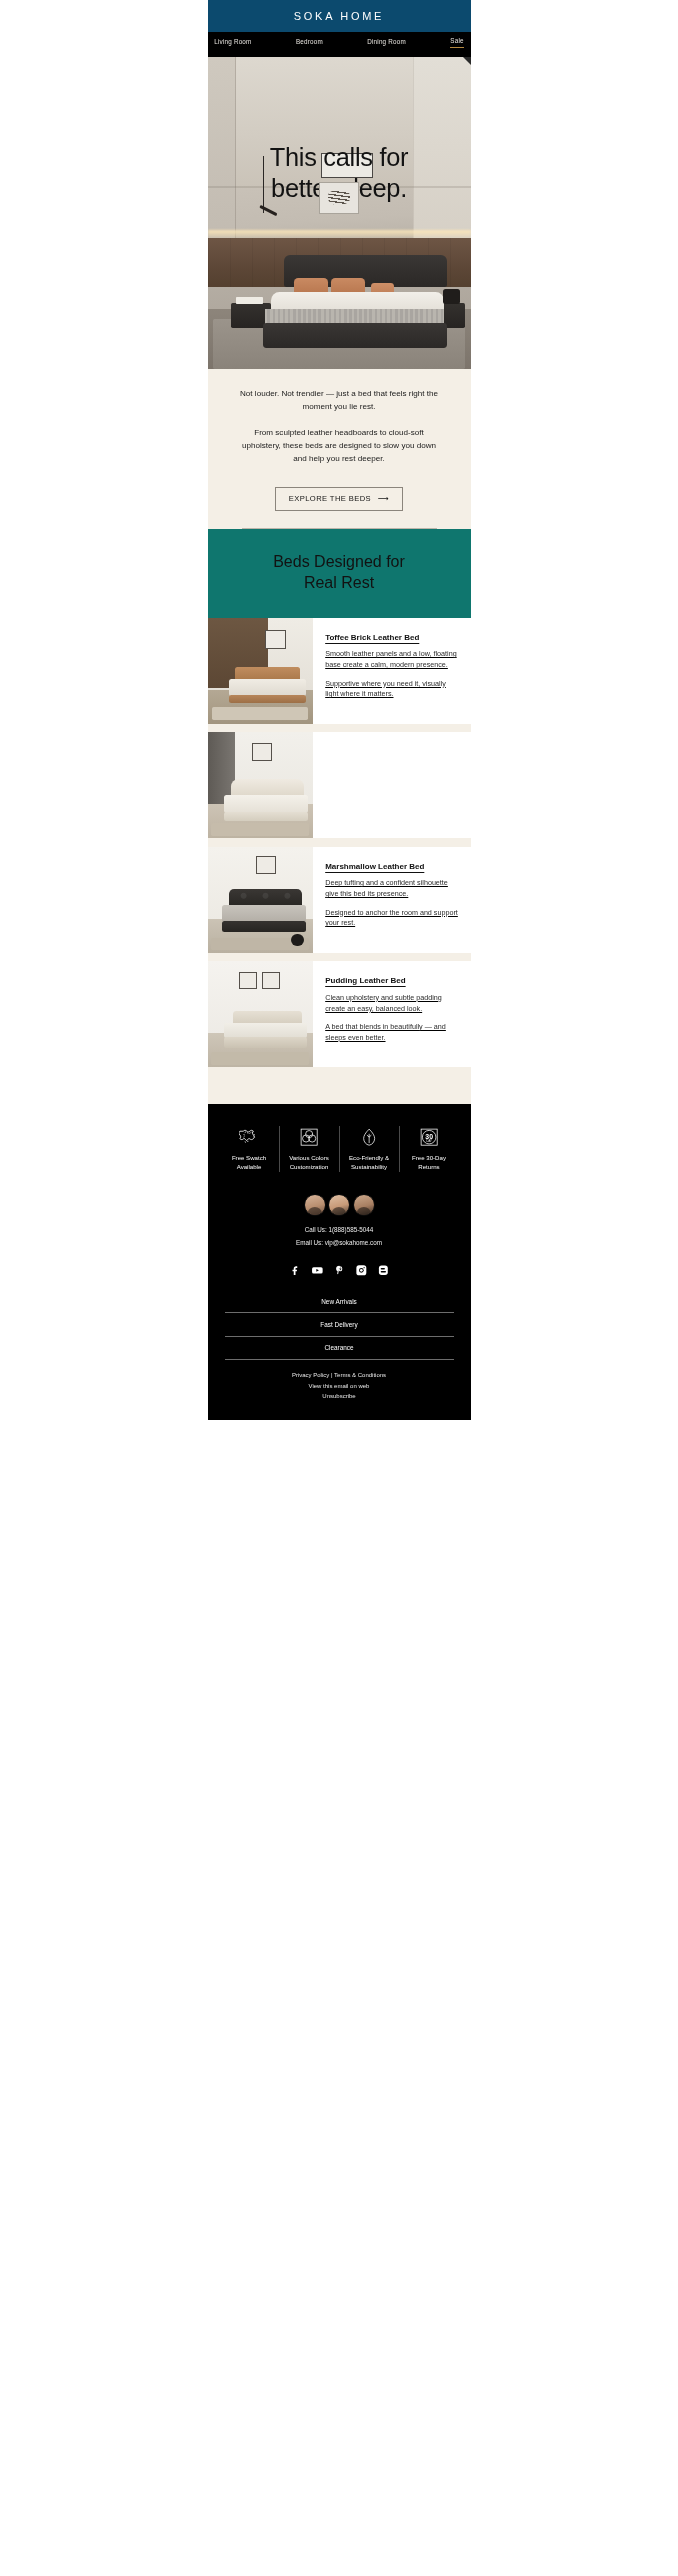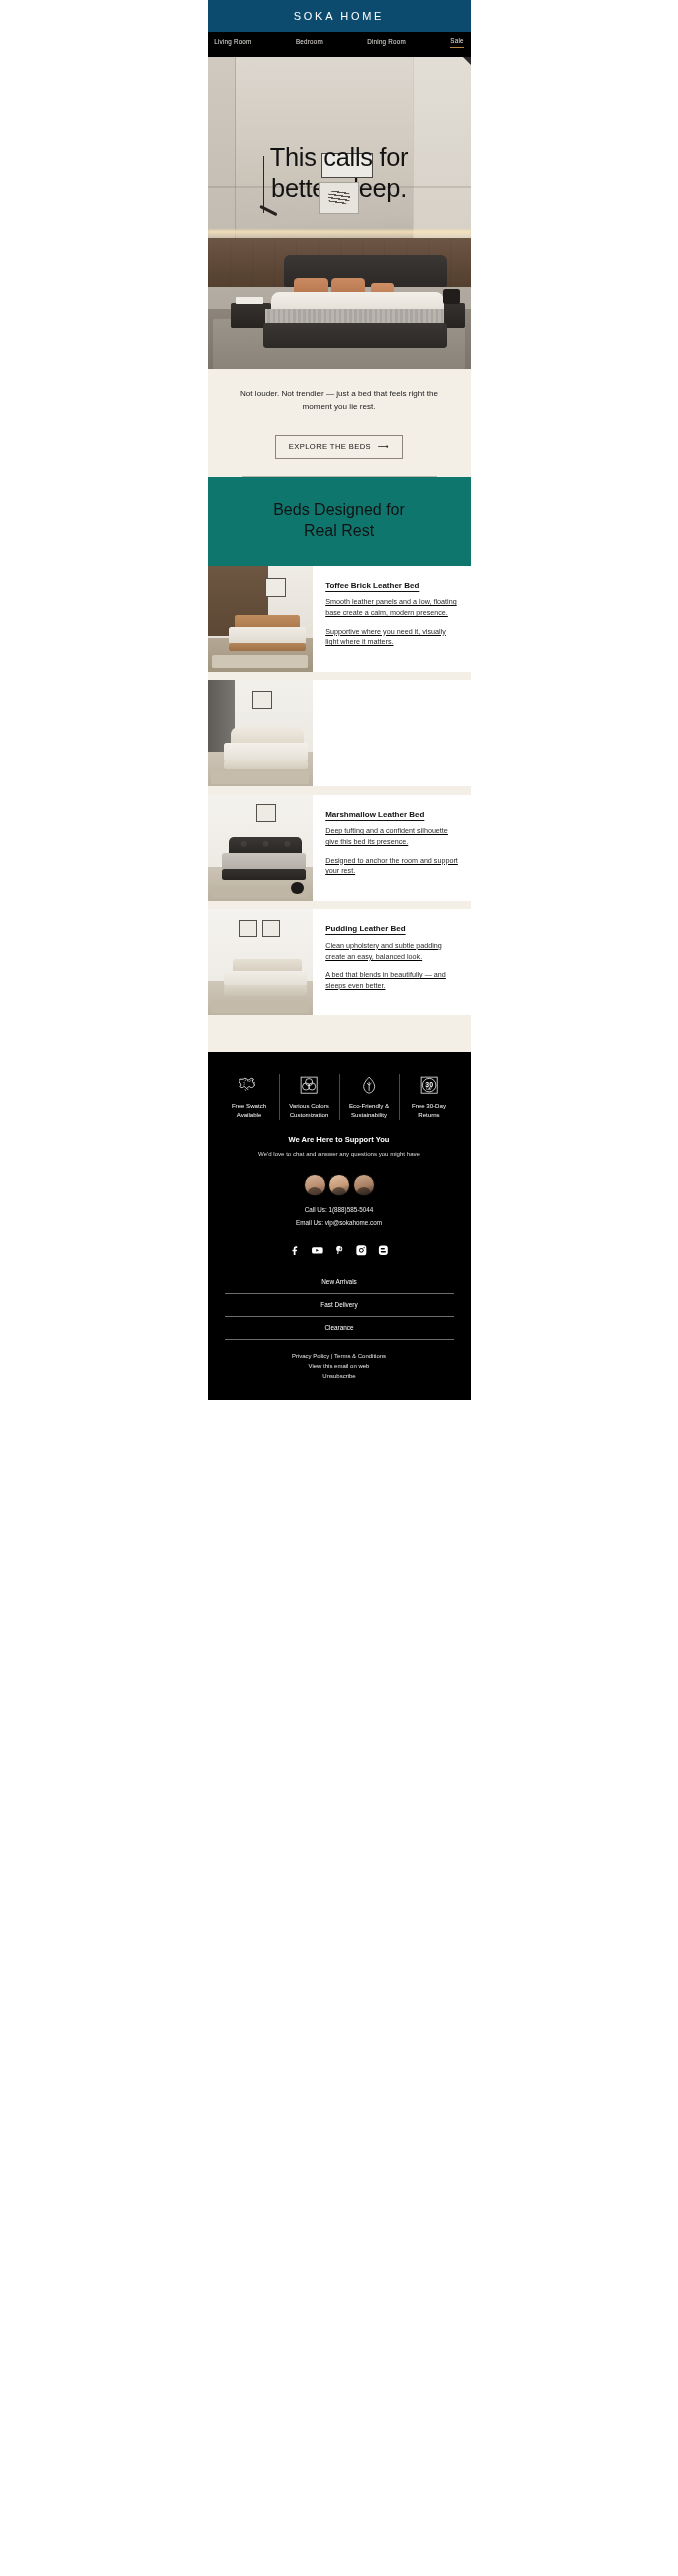--- a/index.html
+++ b/index.html
@@ -421,20 +421,21 @@
 
     <div class="hero-art">
       <div class="hero-art-lines"></div>
     </div>
 
     <div class="hero-corner-fold"></div>
   </div>
 
   <div class="intro">
     <p>Not louder. Not trendier — just a bed that feels right the moment you lie rest.</p>
+    <p>From sculpted leather headboards to cloud-soft upholstery, these beds are designed to slow you down and help you rest deeper.</p>
   </div>
 
   <div class="cta-wrap">
     <a class="cta" href="#">
       <span>EXPLORE THE BEDS</span>
       <span class="arrow-long">⟶</span>
     </a>
   </div>
 
   <div class="divider-wrap">
@@ -593,24 +594,20 @@
           </svg>
         </span>
         <span class="benefit-label">
           <span>Free 30-Day</span><br>
           <span>Returns</span>
         </span>
       </div>
 
     </div>
 
-    <div class="support">
-      <div class="support-title">We Are Here to Support You</div>
-      <div class="support-sub">We'd love to chat and answer any questions you might have</div>
-    </div>
 
     <div class="avatars">
       <div class="avatar av1"></div>
       <div class="avatar av2"></div>
       <div class="avatar av3"></div>
     </div>
 
     <div class="contact">
       <div class="contact-line">Call Us: 1(888)585-5044</div>
       <div class="contact-line">Email Us: vip@sokahome.com</div>

